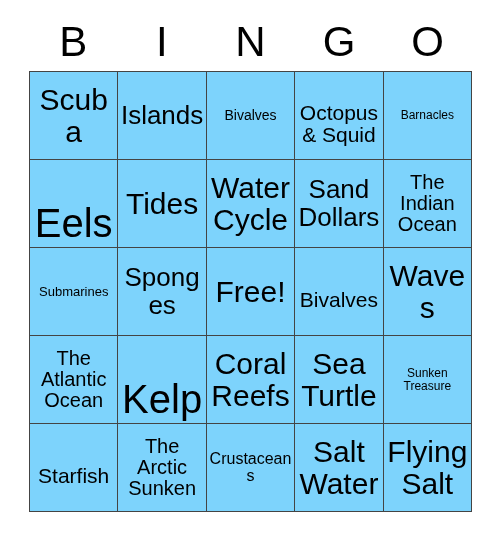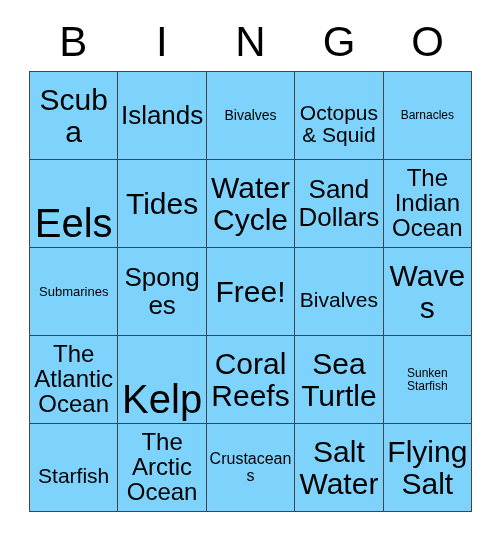--- a/index.html
+++ b/index.html
@@ -73,21 +73,21 @@
     line-height: 1.04;
     font-weight: 400;
     word-wrap: break-word;
   }
 
   
   .fs-xxl  { font-size: 40px; margin-top: 40px; }
   .fs-xl   { font-size: 30px; }
   .fs-lg   { font-size: 26px; }
   .fs-md   { font-size: 21px; margin-top: 16px; }
-  .fs-sm   { font-size: 24px; }
+  .fs-sm   { font-size: 20px; }
   .fs-xs   { font-size: 12px; }
   .fs-xxs  { font-size: 14px; }
   .fs-tiny { font-size: 13px; }
   .fs-mini { font-size: 16px; text-align: center; }
 </style>
 </head>
 <body>
 
 <div id="bingo-card">
 
@@ -162,30 +162,30 @@
       <div class="cell">
           <span class="cell-text fs-xxl">Kelp</span>
         </div>
       <div class="cell">
           <span class="cell-text fs-xl">Coral Reefs</span>
         </div>
       <div class="cell">
           <span class="cell-text fs-xl">Sea Turtle</span>
         </div>
       <div class="cell">
-          <span class="cell-text fs-xs">Sunken Starfish</span>
+          <span class="cell-text fs-xs">Sunken Treasure</span>
         </div>
     </div>
 
     <div class="grid-row">
       <div class="cell">
           <span class="cell-text fs-md">Starfish</span>
         </div>
       <div class="cell">
-          <span class="cell-text fs-sm">The Arctic Ocean</span>
+          <span class="cell-text fs-sm">The Arctic Sunken</span>
         </div>
       <div class="cell">
           <span class="cell-text fs-mini">Crustaceans</span>
         </div>
       <div class="cell">
           <span class="cell-text fs-xl">Salt Water</span>
         </div>
       <div class="cell">
           <span class="cell-text fs-xl">Flying Salt</span>
         </div>

